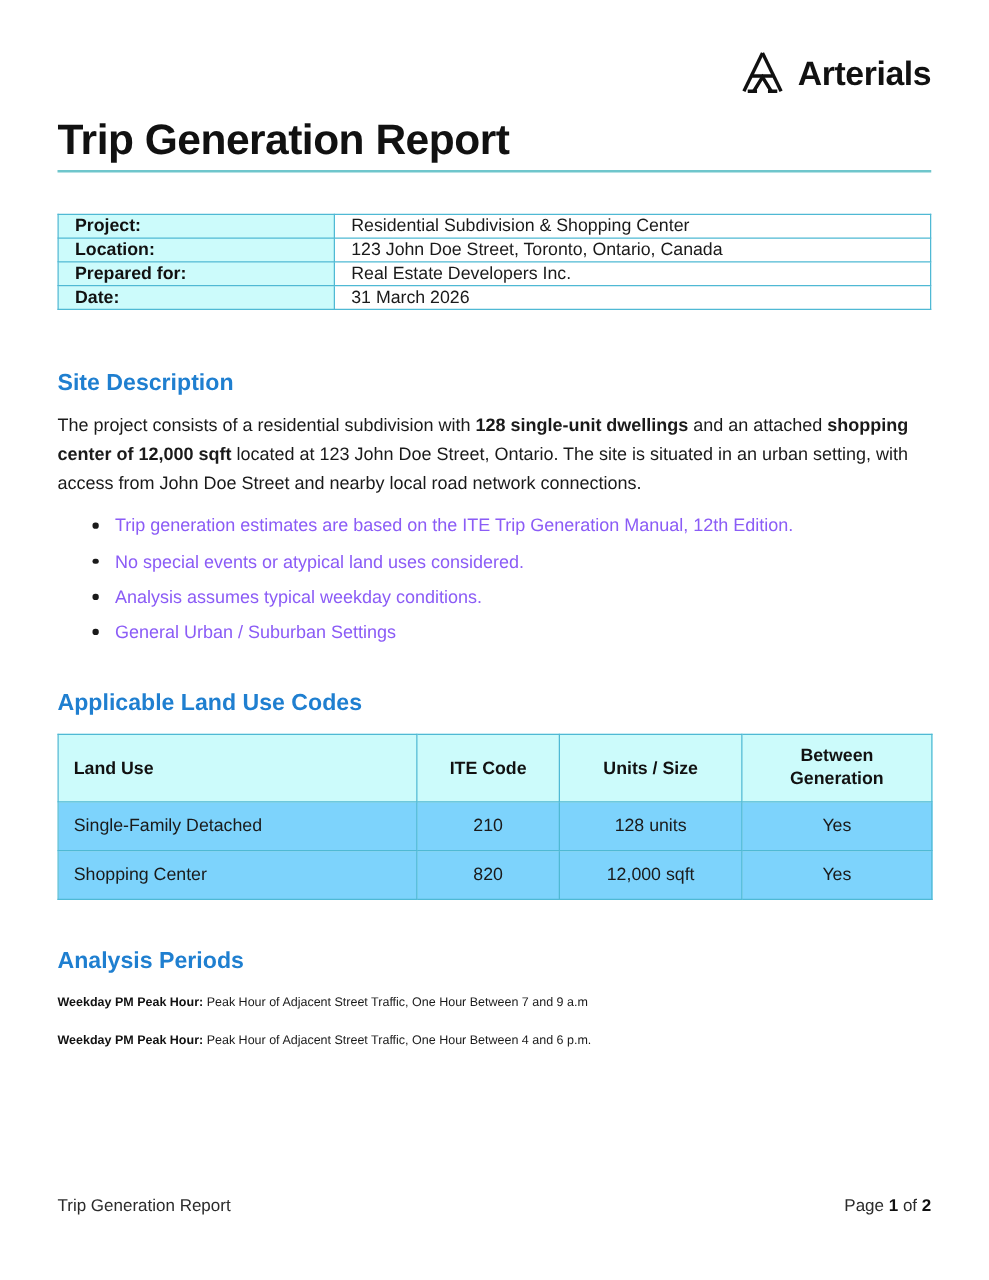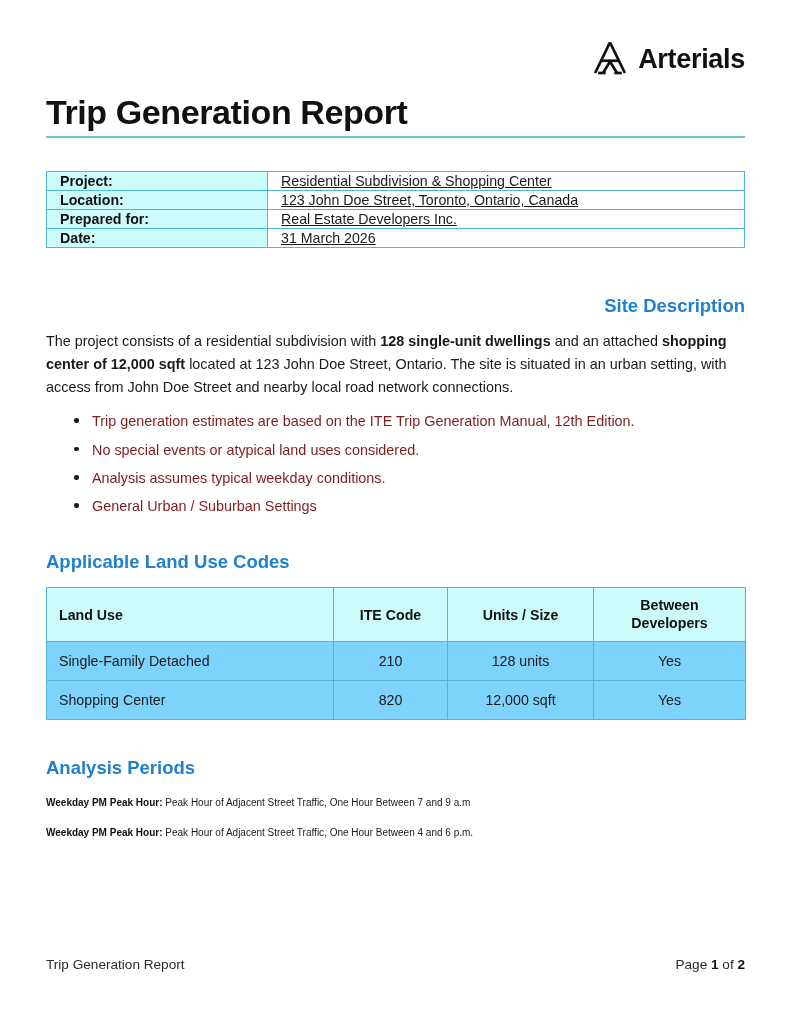--- a/index.html
+++ b/index.html
@@ -88,32 +88,31 @@
   }
   .info-table .lbl {
     width: 194px;
     background: #CCFBFB;
     font-weight: bold;
     color: #111111;
   }
   .info-table .val {
     background: #ffffff;
     color: #1a1a1a;
-    text-decoration: underline;
   }
 
   
   .section-heading {
     font-size: 18.5px;
     font-weight: bold;
     color: #1F7FD0;
     margin: 0;
     line-height: 1.2;
   }
-  .sec-site        { margin-top: 47px; text-align: right; }
+  .sec-site        { margin-top: 47px; }
   .sec-method      { margin-top: 32px; }
   .sec-landuse     { margin-top: 33px; }
   .sec-periods     { margin-top: 37px; }
 
   
   .body-par {
     margin: 13px 0 0 0;
     font-size: 14.4px;
     line-height: 1.58;
     color: #1a1a1a;
@@ -126,21 +125,21 @@
     margin: 12px 0 0 0;
     padding: 0;
     list-style: none;
   }
   .bullets li {
     position: relative;
     padding-left: 46px;
     font-size: 14.4px;
     line-height: 1.55;
     margin-bottom: 6px;
-    color: #7f1d1d;
+    color: #8b5cf6;
   }
   .bullets li::before {
     content: "";
     position: absolute;
     left: 28px;
     top: 8px;
     width: 4.5px;
     height: 4.5px;
     border-radius: 50%;
     background: #1a1a1a;
@@ -269,21 +268,21 @@
         <col class="col-units">
         <col class="col-eq">
       </colgroup>
       <thead>
         <tr>
           <th class="h-landuse">Land Use</th>
           <th class="h-center">ITE Code</th>
           <th class="h-center">Units / Size</th>
           <th class="h-center">
             <span class="eq-line">Between</span>
-            <span class="eq-line">Developers</span>
+            <span class="eq-line">Generation</span>
           </th>
         </tr>
       </thead>
       <tbody>
         <tr>
           <td class="c-left">Single-Family Detached</td>
           <td class="c-center">210</td>
           <td class="c-center">128 units</td>
           <td class="c-center">Yes</td>
         </tr>

